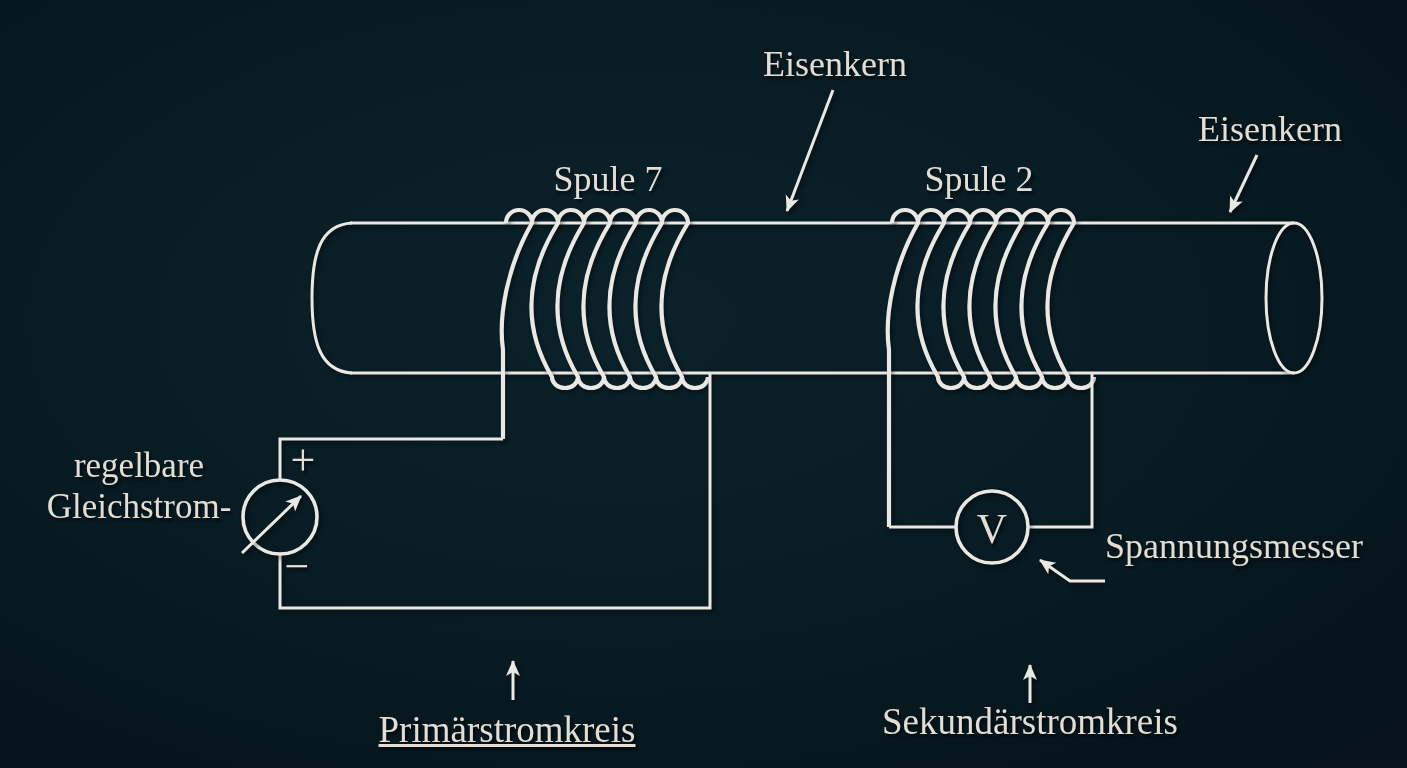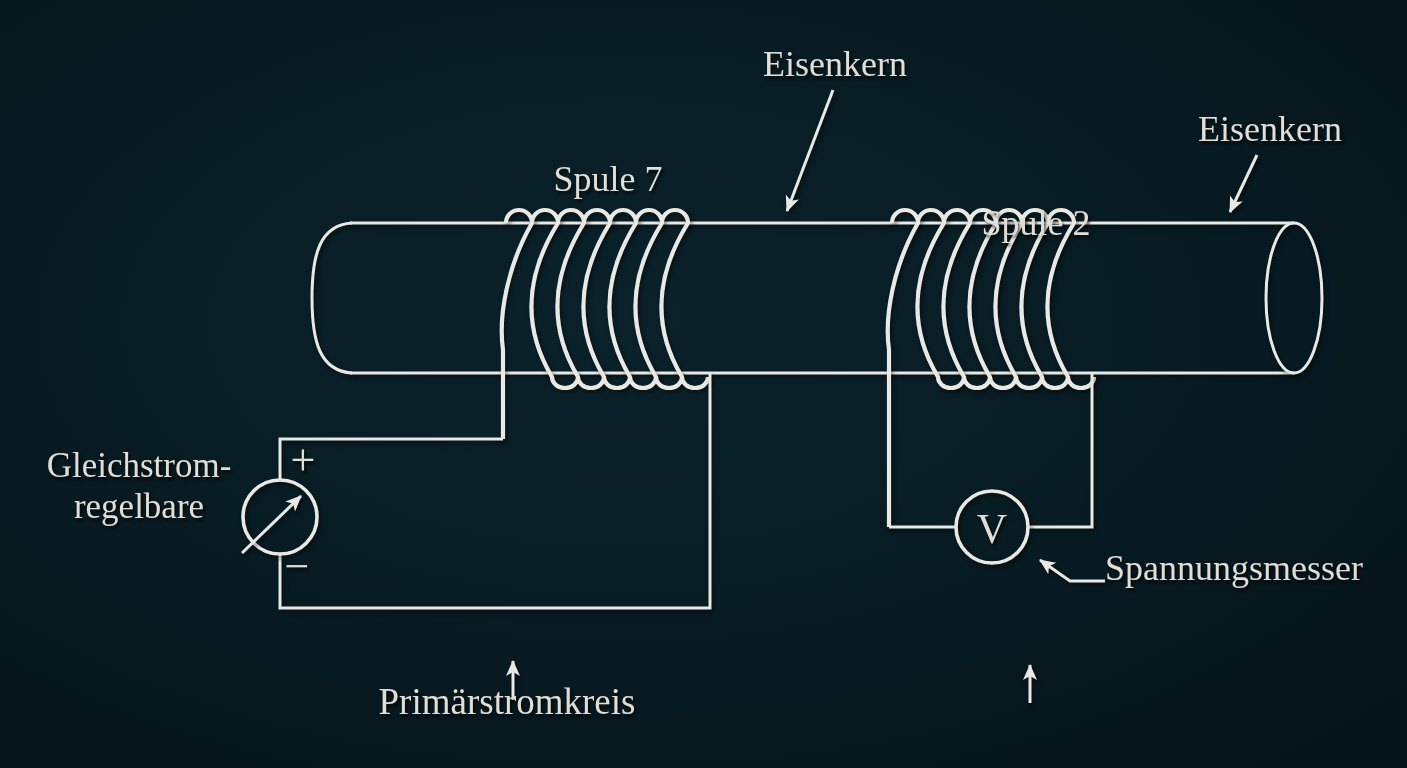--- a/index.html
+++ b/index.html
@@ -74,31 +74,32 @@
       <line class="wire arrow" x1="1030" y1="703" x2="1030" y2="665" marker-end="url(#ah)"></line>
     </g>
   </svg>
 
   <div class="lbl center" style="left:835px;top:45px;">Eisenkern</div>
 
   <div class="lbl center" style="left:1270px;top:110px;">Eisenkern</div>
 
   <div class="lbl center" style="left:608px;top:160px;">Spule 7</div>
 
-  <div class="lbl center" style="left:1036px;top:160px;margin-top:44px;">Spule 2</div>
+  <div class="lbl center" style="left:979px;top:160px;">Spule 2</div>
 
   <div class="lbl srcblock" style="left:29px;top:445px;width:220px;">
+    <div>regelbare</div>
     <div>Gleichstrom-</div>
-    <div>regelbare</div>
   </div>
 
   <div class="lbl mid sign" style="left:303px;top:461px;">+</div>
 
   <div class="lbl mid sign" style="left:297px;top:567px;">−</div>
 
   <div class="lbl mid vsym" style="left:992px;top:529px;">V</div>
 
-  <div class="lbl" style="left:1105px;top:549px;">Spannungsmesser</div>
+  <div class="lbl" style="left:1105px;top:527px;">Spannungsmesser</div>
 
-  <div class="lbl center" style="left:507px;top:682px;font-size:37px;">Primärstromkreis</div>
+  <div class="lbl center" style="left:507px;top:710px;font-size:37px;text-decoration:underline;">Primärstromkreis</div>
 
+  <div class="lbl center" style="left:1030px;top:702px;font-size:37px;">Sekundärstromkreis</div>
 
 </div>
 
 </body></html>

